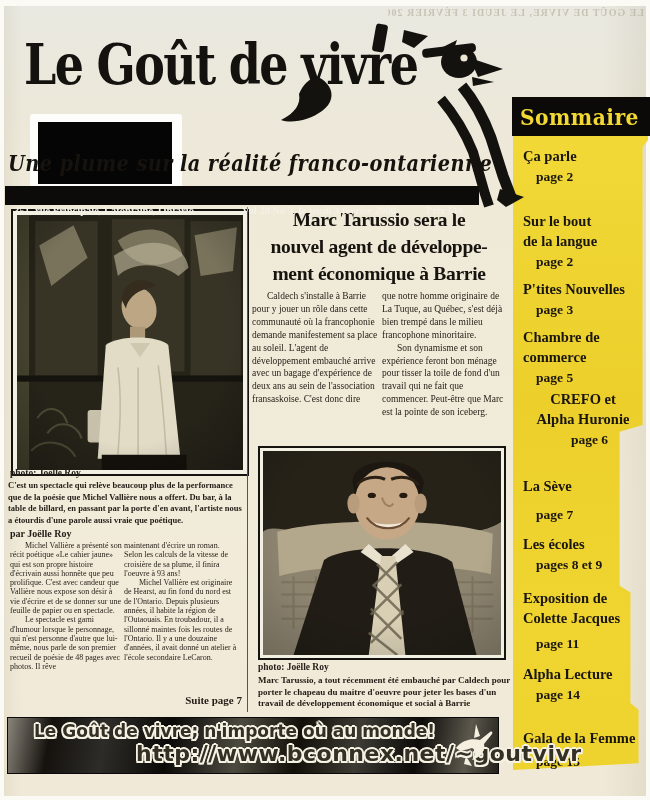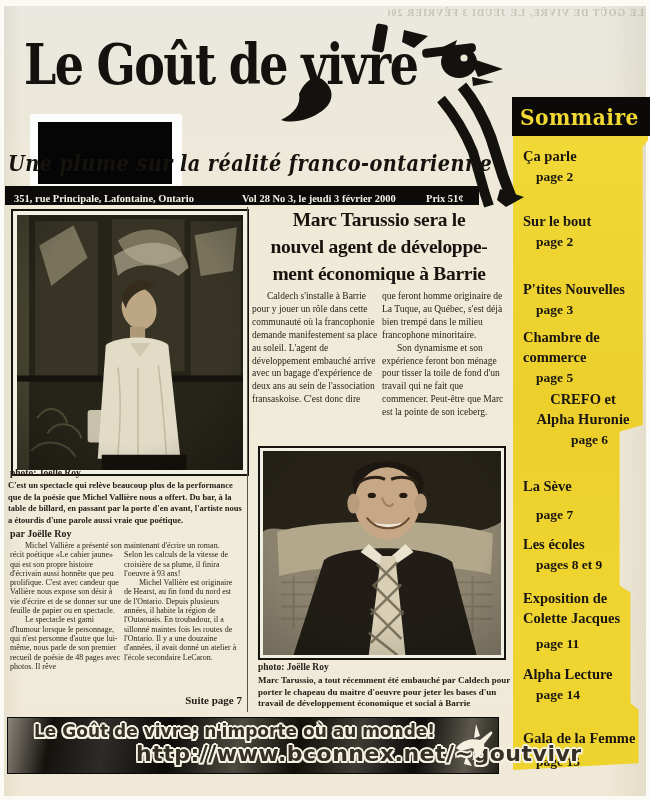--- a/index.html
+++ b/index.html
@@ -13,21 +13,21 @@
   
   .bleed{position:absolute;left:388px;top:7px;width:256px;font:700 10px "Liberation Serif",serif;
          color:#8d8a6e;opacity:.38;transform:scaleX(-1);filter:blur(.6px);letter-spacing:1px;white-space:nowrap;overflow:hidden;}
   .masthead-title{position:absolute;left:24px;top:36px;font:700 56px/1 "DejaVu Serif",serif;
          letter-spacing:-2px;color:#14120e;transform:scaleX(.82);transform-origin:left top;white-space:nowrap;}
   .white-patch{position:absolute;left:30px;top:114px;width:152px;height:76px;background:#fdfdfb;border-radius:3px;}
   .redacted{position:absolute;left:38px;top:122px;width:134px;height:62px;background:#050505;}
   .tagline{position:absolute;left:8px;top:149px;font:italic 700 23px/1.2 "DejaVu Serif",serif;
          color:#16130e;transform:scaleX(.84);transform-origin:left top;white-space:nowrap;letter-spacing:.5px;}
   .infobar{position:absolute;left:5px;top:186px;width:474px;height:19px;background:#0c0b09;z-index:2;}
-  .infobar span{position:absolute;top:7px;font:700 10.5px "Liberation Serif",serif;color:#f3f0e6;white-space:nowrap;}
+  .infobar span{position:absolute;top:19px;font:700 10.5px "Liberation Serif",serif;color:#f3f0e6;white-space:nowrap;}
   .info-address{left:9px;} .info-issue{left:237px;} .info-price{left:421px;}
   .goose-svg{position:absolute;left:0;top:0;width:650px;height:230px;z-index:3;pointer-events:none;}
 
   
   .sidebar{position:absolute;left:513px;top:97px;width:135px;height:673px;}
   .yellow-band{position:absolute;left:0;top:3px;width:135px;height:670px;
          background:linear-gradient(180deg,#f2da38,#eccf2b 45%,#f0d531 80%,#eed32e);
          clip-path:polygon(0% 0%,100% 0%,100% 6%,96% 7%,96% 48.5%,79% 49.5%,79% 72.5%,87% 73.5%,87% 90%,93% 91%,93% 99%,0% 100%);}
   .toc-header{position:absolute;left:-1px;top:0;width:160px;height:39px;background:#0b0a08;}
   .toc-header span{position:absolute;left:8px;top:6px;font:700 23px/1.2 "DejaVu Serif",serif;
@@ -121,20 +121,21 @@
     <div class="toc-header">
       <span>Sommaire</span>
     </div>
     <div id="toc-list">
         <div class="toc-item">
           <div>Ça parle</div>
           <div class="toc-page">page 2</div>
         </div>
         <div class="toc-item">
           <div>Sur le bout</div>
+          <div>de la langue</div>
           <div class="toc-page">page 2</div>
         </div>
         <div class="toc-item">
           <div>P'tites Nouvelles</div>
           <div class="toc-page">page 3</div>
         </div>
         <div class="toc-item">
           <div>Chambre de</div>
           <div>commerce</div>
           <div class="toc-page">page 5</div>
@@ -228,21 +229,21 @@
 
   <div class="headline">
     <div>Marc Tarussio sera le</div>
     <div>nouvel agent de développe-</div>
     <div>ment économique à Barrie</div>
   </div>
   <div class="introcol mcol1">
       <p>Caldech s'installe à Barrie pour y jouer un rôle dans cette communauté où la francophonie demande manifestement sa place au soleil. L'agent de développement embauché arrive avec un bagage d'expérience de deux ans au sein de l'association fransaskoise.  C'est donc dire</p>
     </div>
   <div class="introcol mcol2 no-first-indent">
-      <p>que feront homme originaire de La Tuque, au Québec, s'est déjà bien trempé dans le milieu francophone minoritaire.</p>
+      <p>que notre homme originaire de La Tuque, au Québec, s'est déjà bien trempé dans le milieu francophone minoritaire.</p>
       <p>Son dynamisme et son expérience feront bon ménage pour tisser la toile de fond d'un travail qui ne fait que commencer.  Peut-être que Marc est la pointe de son iceberg.</p>
     </div>
 
   <div class="photo-frame frame-center">
     <svg viewBox="0 0 234 202" preserveAspectRatio="none" aria-hidden="true">
       <rect width="234" height="202" fill="#8d8470"></rect>
       <g fill="#262218">
         <path d="M0,0 H234 V70 C200,92 180,60 150,78 C120,60 90,92 60,72 C35,88 10,70 0,80 Z"></path>
         <ellipse cx="40" cy="30" rx="55" ry="40"></ellipse>
         <ellipse cx="200" cy="35" rx="55" ry="45"></ellipse>

